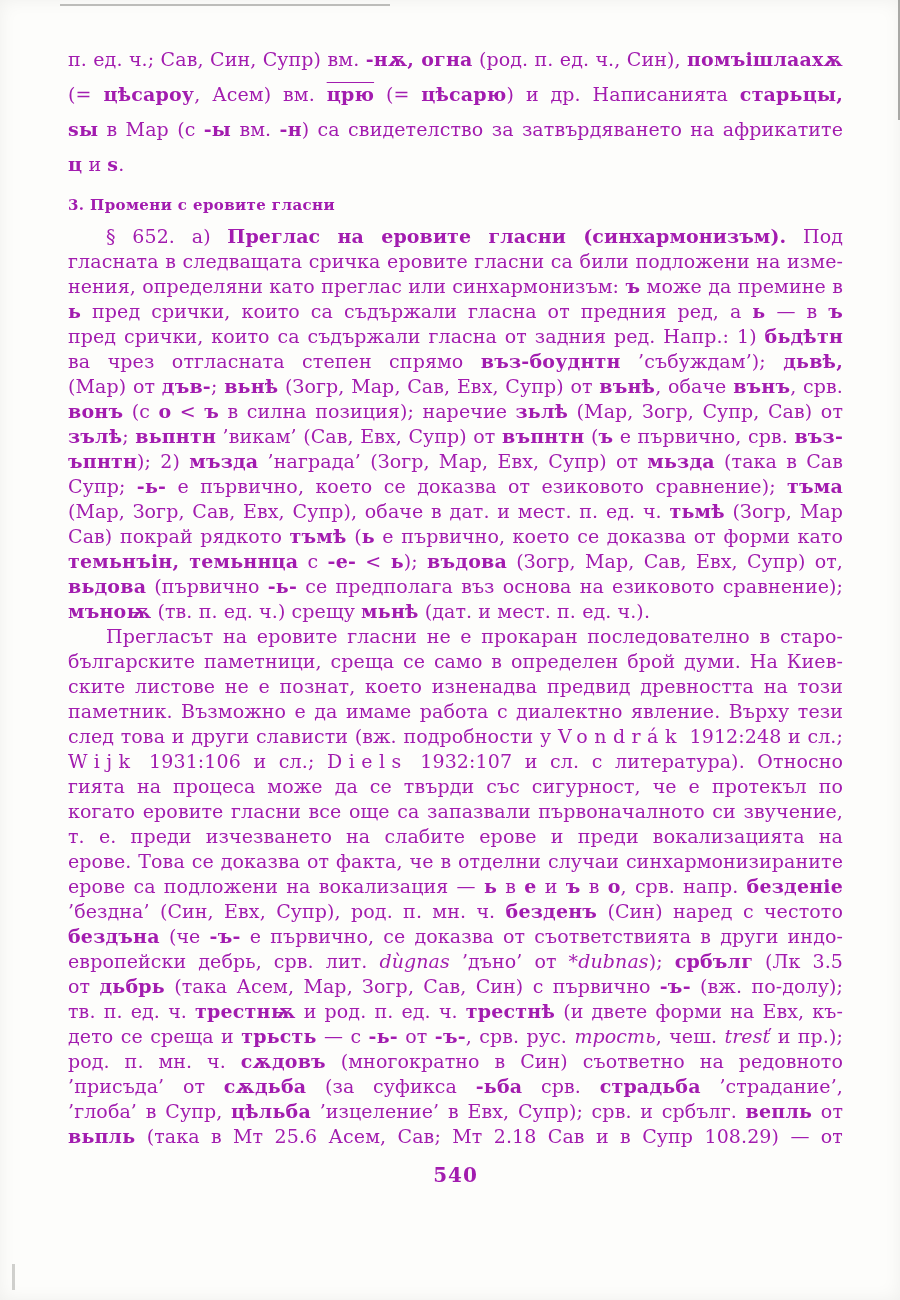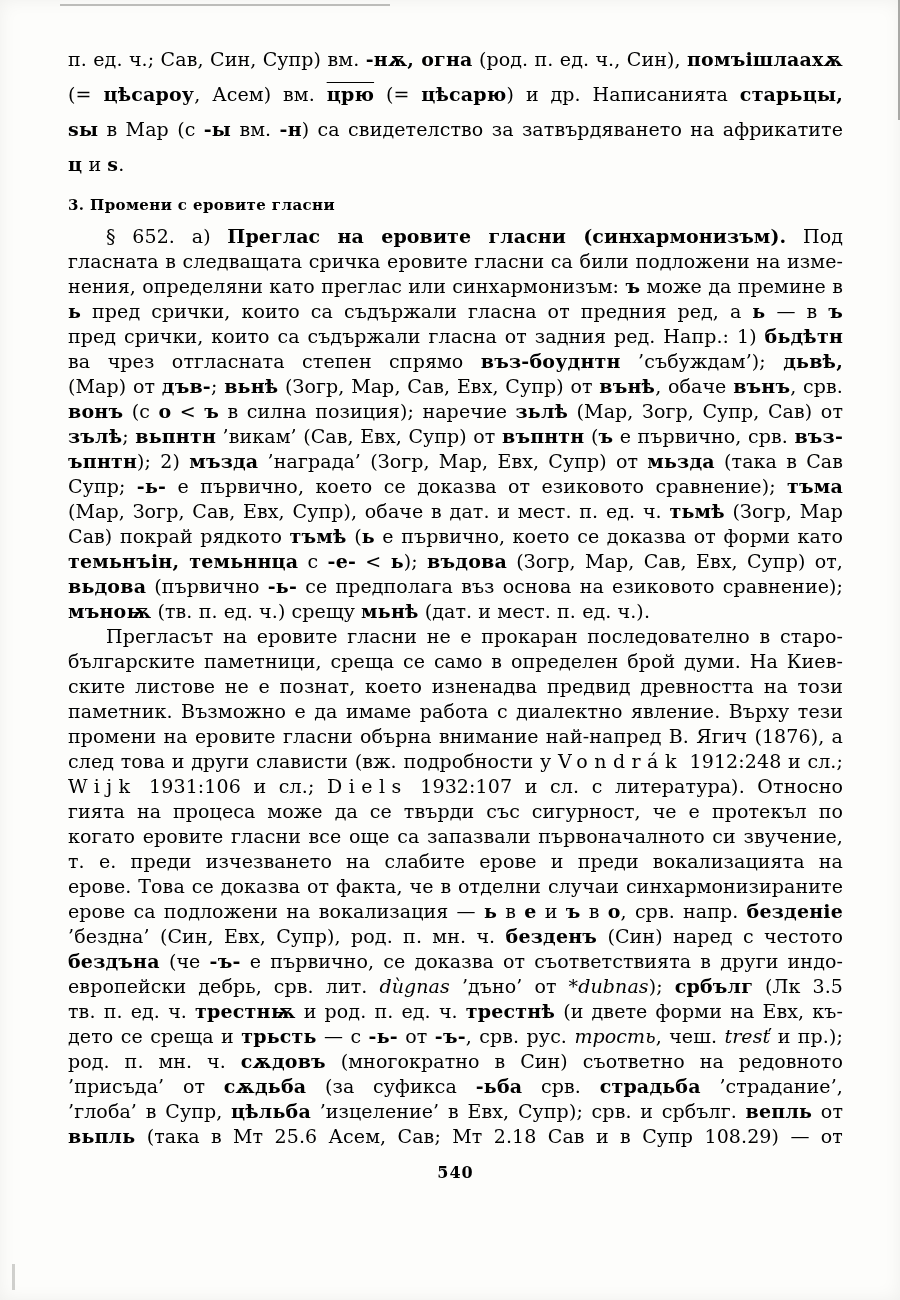--- a/index.html
+++ b/index.html
@@ -1,21 +1,21 @@
 <!DOCTYPE html>
 <html lang="bg"><head>
 <meta charset="utf-8">
 <style>
   html,body{margin:0;padding:0;background:#e9e7e2;}
   .sheet{
     position:relative;
     width:900px;height:1300px;
     margin:0 auto;
     background:#fdfdfb;
-    color:#000000;
+    color:#a21caf;
     font-family:"DejaVu Serif","Liberation Serif",serif;
     box-sizing:border-box;
     padding:42px 57px 0 68px;
     overflow:hidden;
     box-shadow:inset 0 0 18px rgba(0,0,0,0.06);
   }
   .scan-edge-top{position:absolute;top:4px;left:60px;width:330px;height:2px;background:#8a8a86;opacity:.55;}
   .scan-edge-right{position:absolute;top:0;right:0;width:2px;height:120px;background:#5a5a56;opacity:.5;}
   .scan-edge-bottom{position:absolute;bottom:10px;left:12px;width:3px;height:26px;background:#9a9a94;opacity:.45;}
 
@@ -39,21 +39,21 @@
   }
 
   .ocs{font-weight:700;letter-spacing:.2px;}
   .titlo{text-decoration:overline;}
   .bld{font-weight:700;}
   .ital{font-style:italic;}
   .spaced{letter-spacing:.34em;}
 
   .page-number{
     text-align:center;
-    font-size:16px;
+    font-size:20px;
     font-weight:700;
     margin-top:14px;
     letter-spacing:1px;
   }
 </style>
 </head>
 <body>
 
 <div class="sheet">
   <div class="scan-edge-top"></div>
@@ -84,31 +84,31 @@
         <div class="line j"><span>Сав) покрай рядкото </span><span class="ocs">тъмѣ</span><span> (</span><span class="ocs">ь</span><span> е първично, което се доказва от форми като</span></div>
         <div class="line j"><span class="ocs">темьнъін, темьннца</span><span> с </span><span class="ocs">-е-</span><span> &lt; </span><span class="ocs">ь</span><span>); </span><span class="ocs">въдова</span><span> (Зогр, Мар, Сав, Евх, Супр) от,</span></div>
         <div class="line j"><span class="ocs">вьдова</span><span> (първично </span><span class="ocs">-ь-</span><span> се предполага въз основа на езиковото сравнение);</span></div>
         <div class="line"><span class="ocs">мъноѭ</span><span> (тв. п. ед. ч.) срещу </span><span class="ocs">мьнѣ</span><span> (дат. и мест. п. ед. ч.).</span></div>
       </div>
     <div id="slot-para-discussion" data-pid="para-discussion">
         <div class="line j indent"><span>Прегласът на еровите гласни не е прокаран последователно в старо-</span></div>
         <div class="line j"><span>българските паметници, среща се само в определен брой думи. На Киев-</span></div>
         <div class="line j"><span>ските листове не е познат, което изненадва предвид древността на този</span></div>
         <div class="line j"><span>паметник. Възможно е да имаме работа с диалектно явление. Върху тези</span></div>
-        <div class="line j"><span>промени на еровите гласни обърна внимание най-напред В. Ягич (1876), а</span></div>
         <div class="line j"><span>след това и други слависти (вж. подробности у </span><span class="spaced">Vondrák</span><span> 1912:248 и сл.;</span></div>
         <div class="line j"><span class="spaced">Wijk</span><span> 1931:106 и сл.; </span><span class="spaced">Diels</span><span> 1932:107 и сл. с литература). Относно хроноло-</span></div>
         <div class="line j"><span>гията на процеса може да се твърди със сигурност, че е протекъл по време,</span></div>
         <div class="line j"><span>когато еровите гласни все още са запазвали първоначалното си звучение,</span></div>
         <div class="line j"><span>т. е. преди изчезването на слабите ерове и преди вокализацията на силните</span></div>
         <div class="line j"><span>ерове. Това се доказва от факта, че в отделни случаи синхармонизираните</span></div>
         <div class="line j"><span>ерове са подложени на вокализация — </span><span class="ocs">ь</span><span> в </span><span class="ocs">е</span><span> и </span><span class="ocs">ъ</span><span> в </span><span class="ocs">о</span><span>, срв. напр. </span><span class="ocs">безденіе</span></div>
         <div class="line j"><span>’бездна’ (Син, Евх, Супр), род. п. мн. ч. </span><span class="ocs">безденъ</span><span> (Син) наред с честото</span></div>
         <div class="line j"><span class="ocs">бездъна</span><span> (че </span><span class="ocs">-ъ-</span><span> е първично, се доказва от съответствията в други индо-</span></div>
         <div class="line j"><span>европейски дебрь, срв. лит. </span><span class="ital">dùgnas</span><span> ’дъно’ от </span><span class="ital">*dubnas</span><span>); </span><span class="ocs">србълг</span><span> (Лк 3.5 Асем)</span></div>
+        <div class="line j"><span>от </span><span class="ocs">дьбрь</span><span> (така Асем, Мар, Зогр, Сав, Син) с първично </span><span class="ocs">-ъ-</span><span> (вж. по-долу);</span></div>
         <div class="line j"><span>тв. п. ед. ч. </span><span class="ocs">трестнѭ</span><span> и род. п. ед. ч. </span><span class="ocs">трестнѣ</span><span> (и двете форми на Евх, къ-</span></div>
         <div class="line j"><span>дето се среща и </span><span class="ocs">трьсть</span><span> — с </span><span class="ocs">-ь-</span><span> от </span><span class="ocs">-ъ-</span><span>, срв. рус. </span><span class="ital">трость</span><span>, чеш. </span><span class="ital">tresť</span><span> и пр.);</span></div>
         <div class="line j"><span>род. п. мн. ч. </span><span class="ocs">сѫдовъ</span><span> (многократно в Син) съответно на редовното </span></div>
         <div class="line j"><span>’присъда’ от </span><span class="ocs">сѫдьба</span><span> (за суфикса </span><span class="ocs">-ьба</span><span> срв. </span><span class="ocs">страдьба</span><span> ’страдание’, </span></div>
         <div class="line j"><span>’глоба’ в Супр, </span><span class="ocs">цѣльба</span><span> ’изцеление’ в Евх, Супр); срв. и србълг. </span><span class="ocs">вепль</span><span> от</span></div>
         <div class="line j"><span class="ocs">вьпль</span><span> (така в Мт 25.6 Асем, Сав; Мт 2.18 Сав и в Супр 108.29) — от</span></div>
       </div>
   </div>
 
   <div class="page-number">540</div>

